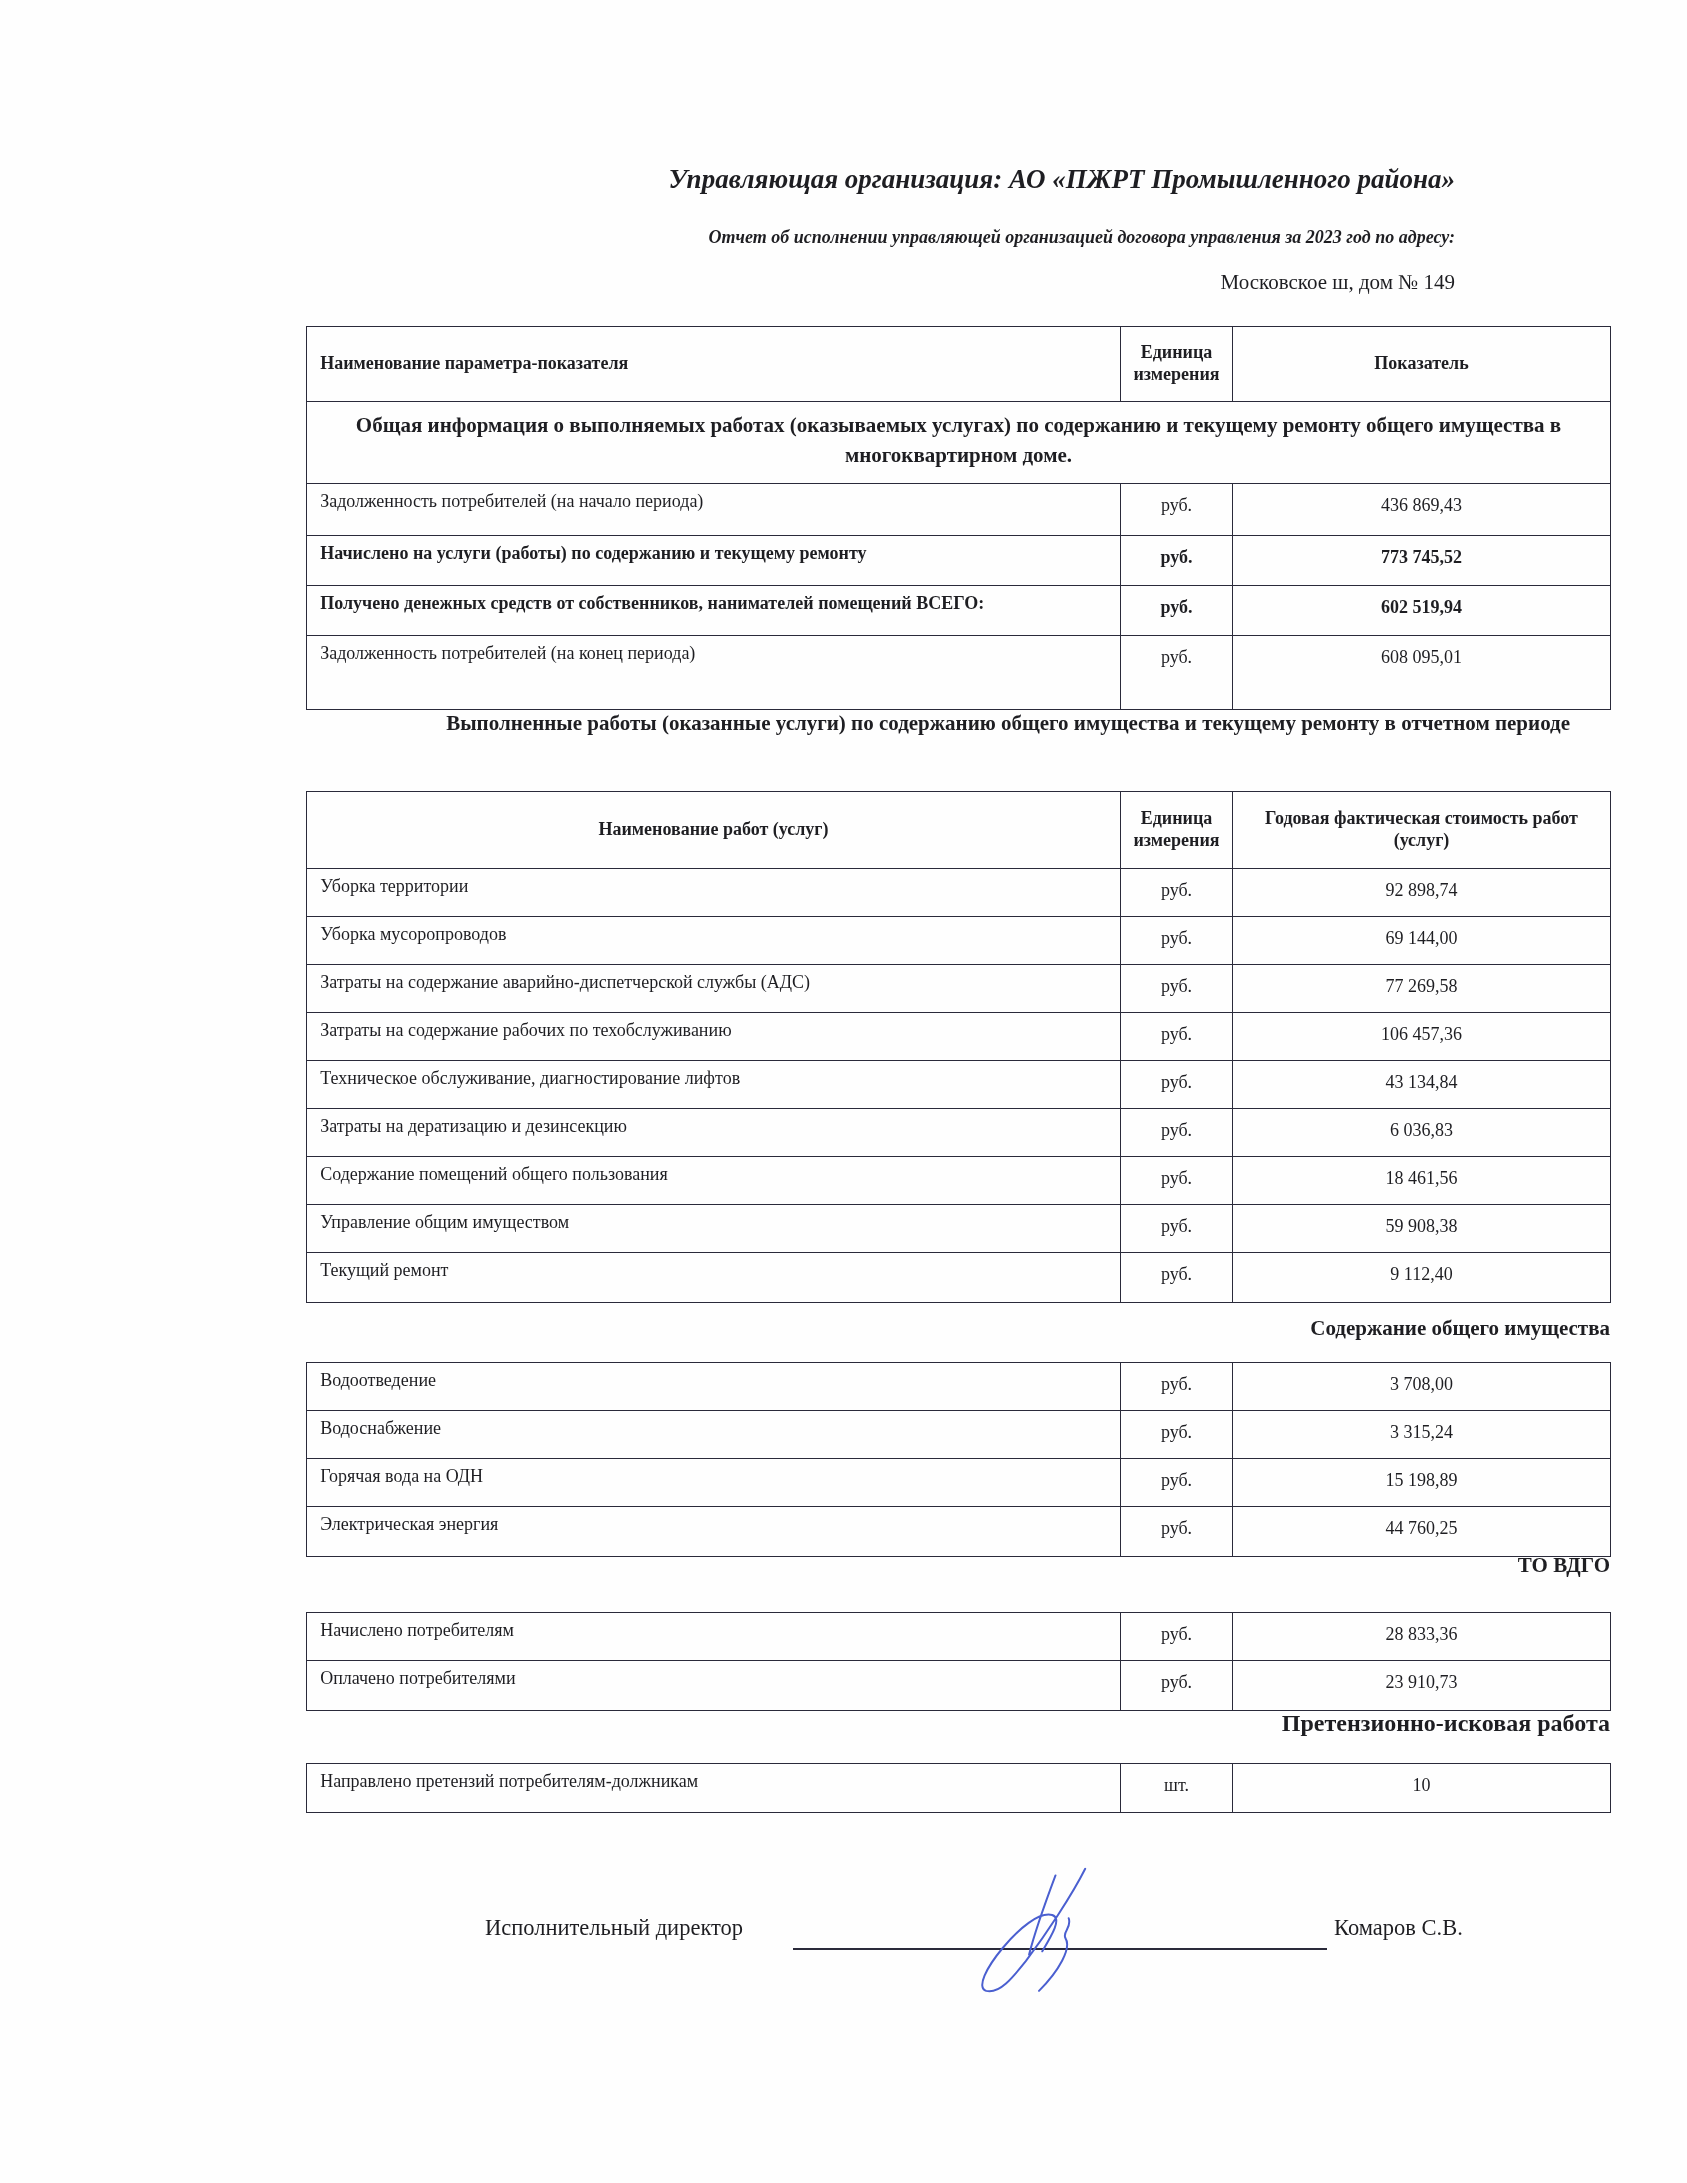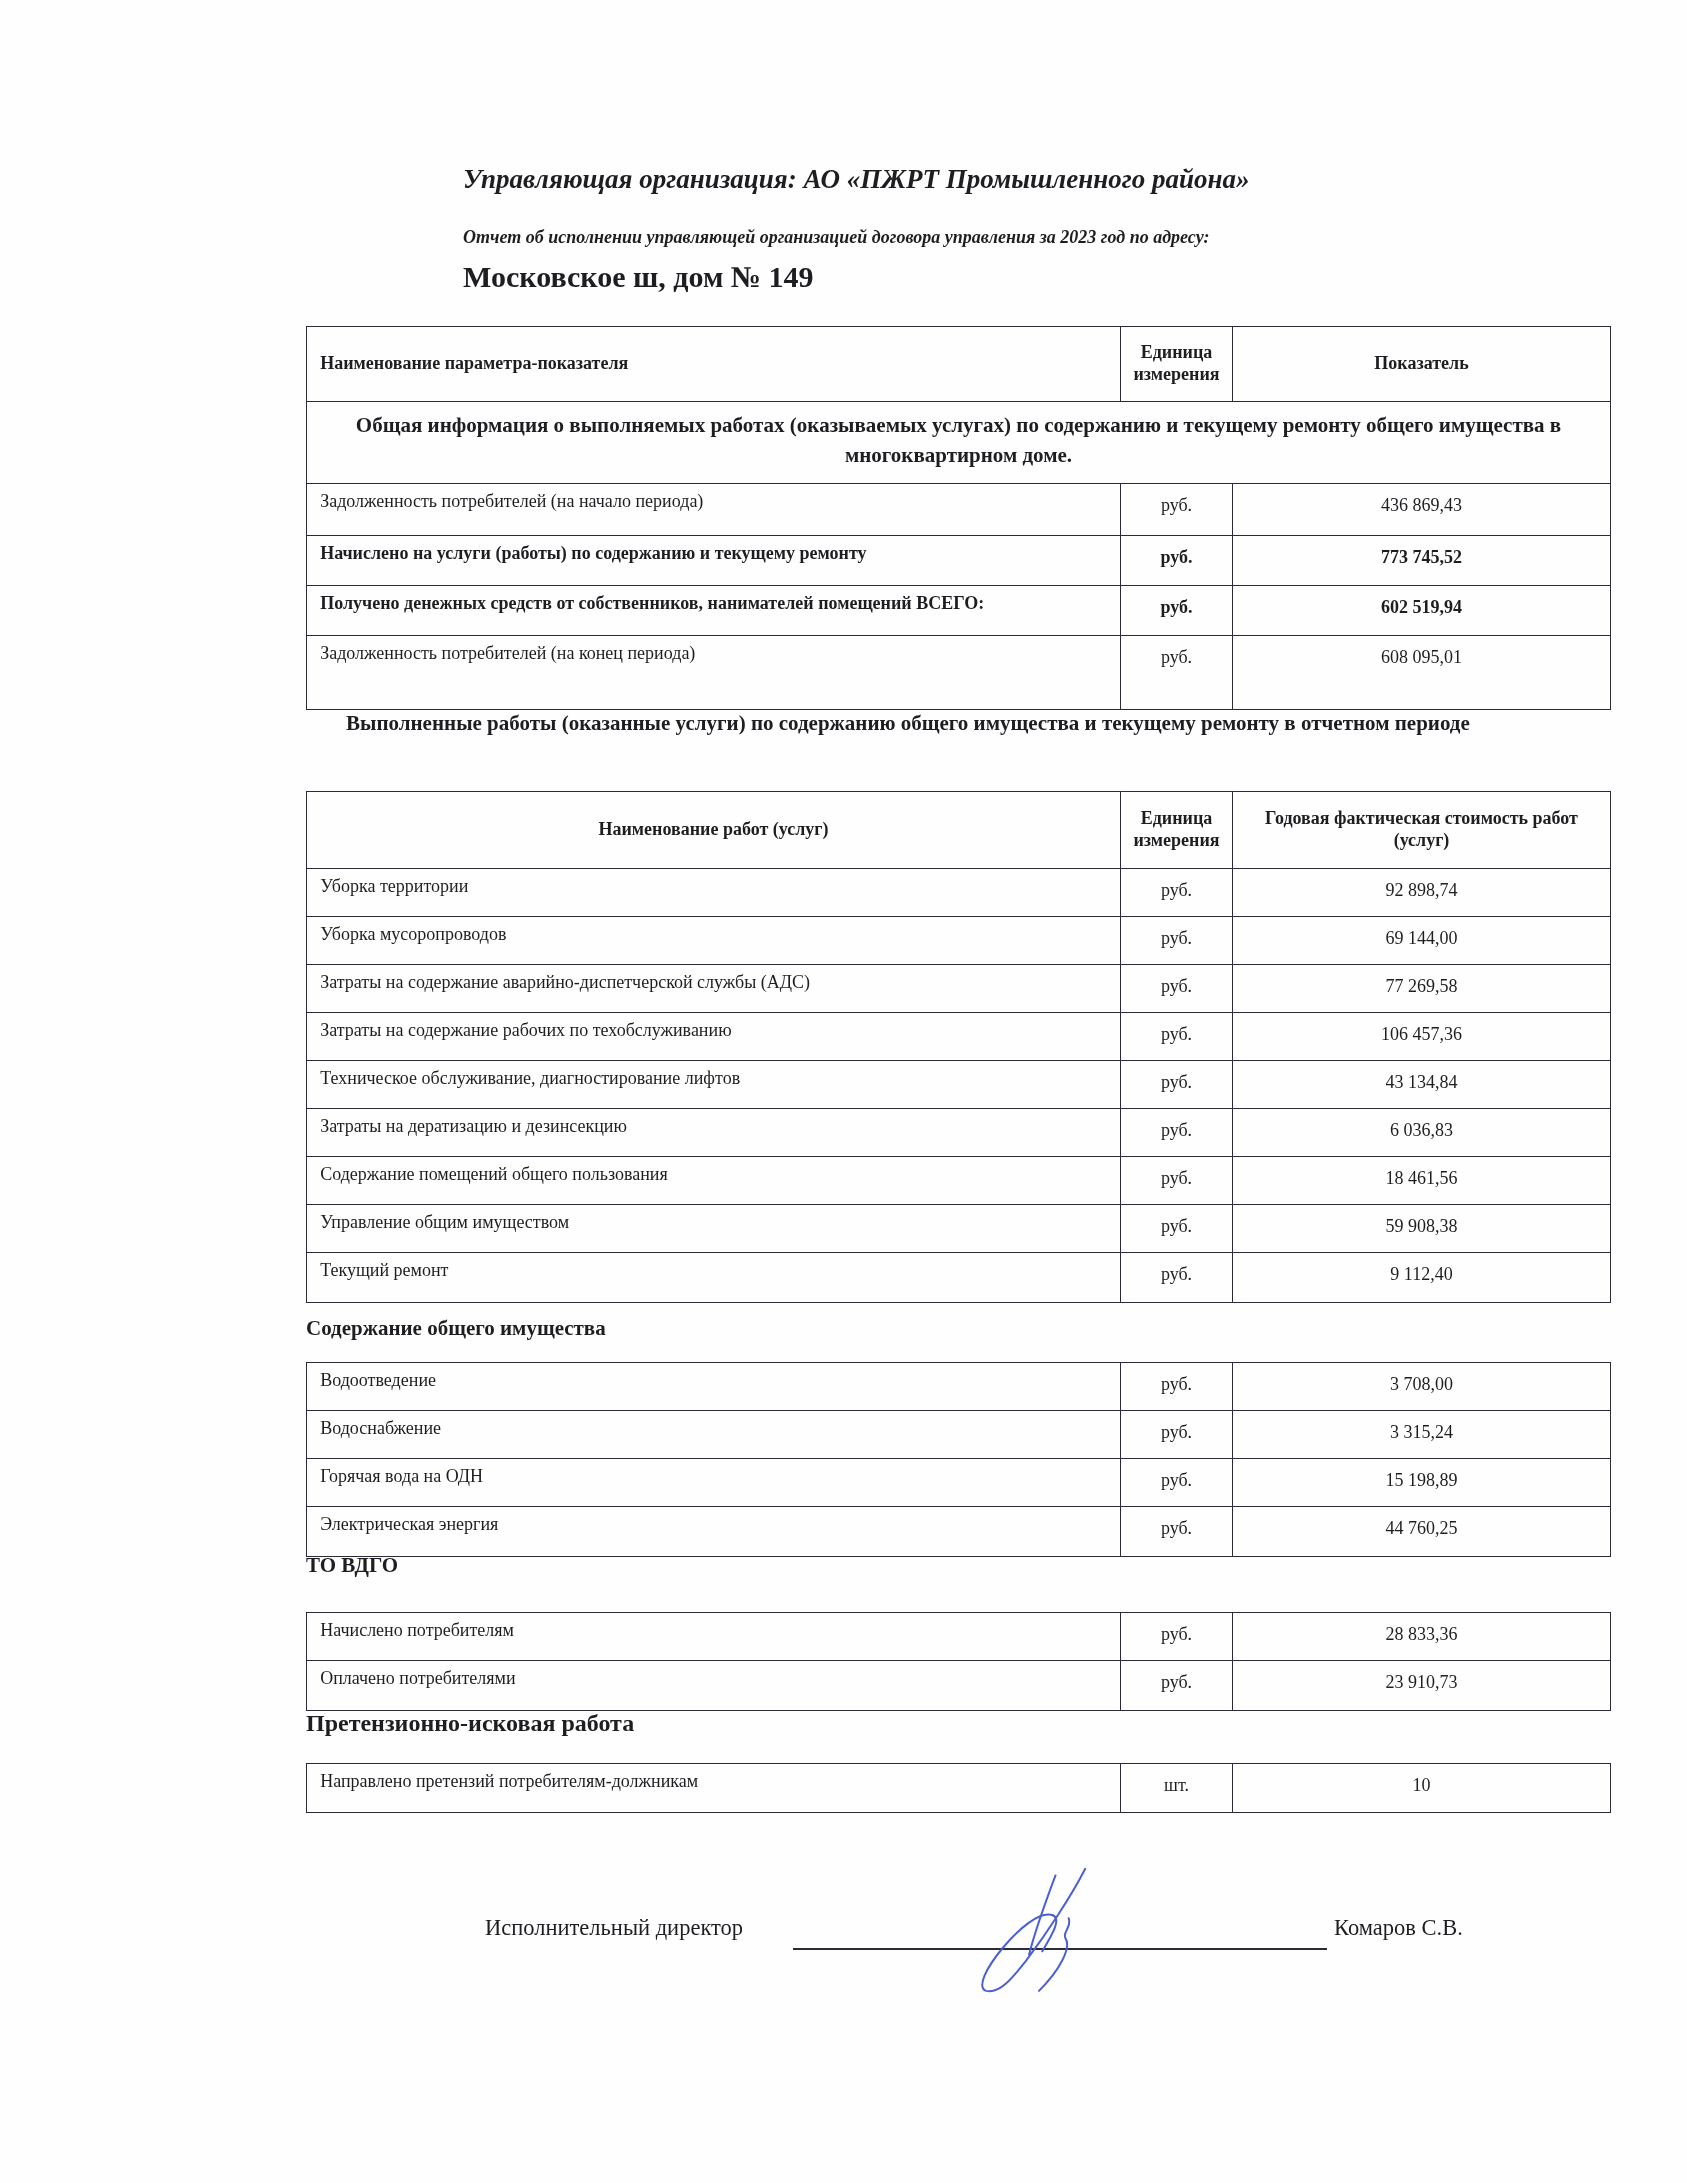--- a/index.html
+++ b/index.html
@@ -2,32 +2,32 @@
 <html style="font-size:10.6px"><head>
 <meta charset="utf-8">
 <style>
   html, body { margin: 0; padding: 0; }
   body {
     width: 1687px; height: 2183px; background: #fefefe; position: relative;
     font-family: "Liberation Serif", "DejaVu Serif", serif; color: #1e1e22;
     overflow: hidden;
   }
   .abs { position: absolute; }
-  .center { text-align: left; }
+  .center { text-align: right; }
   .org-title {
     left: 463px; width: 992px; top: 164px;
     font-size: 27px; font-weight: bold; font-style: italic;
   }
   .report-subtitle {
     left: 463px; width: 992px; top: 227px;
     font-size: 18px; font-weight: bold; font-style: italic;
   }
   .address {
-    left: 463px; width: 992px; top: 260px;
-    font-size: 30px; font-weight: bold;
+    left: 463px; width: 992px; top: 270px;
+    font-size: 21px; font-weight: normal;
   }
   table.grid {
     position: absolute; left: 306px; width: 1304px;
     border-collapse: collapse; table-layout: fixed;
   }
   table.grid td {
     border: 1.7px solid #2a2a3a; padding: 0; vertical-align: top;
     font-size: 18px; line-height: 1.2;
   }
   table.grid col.c1 { width: 814px; }

